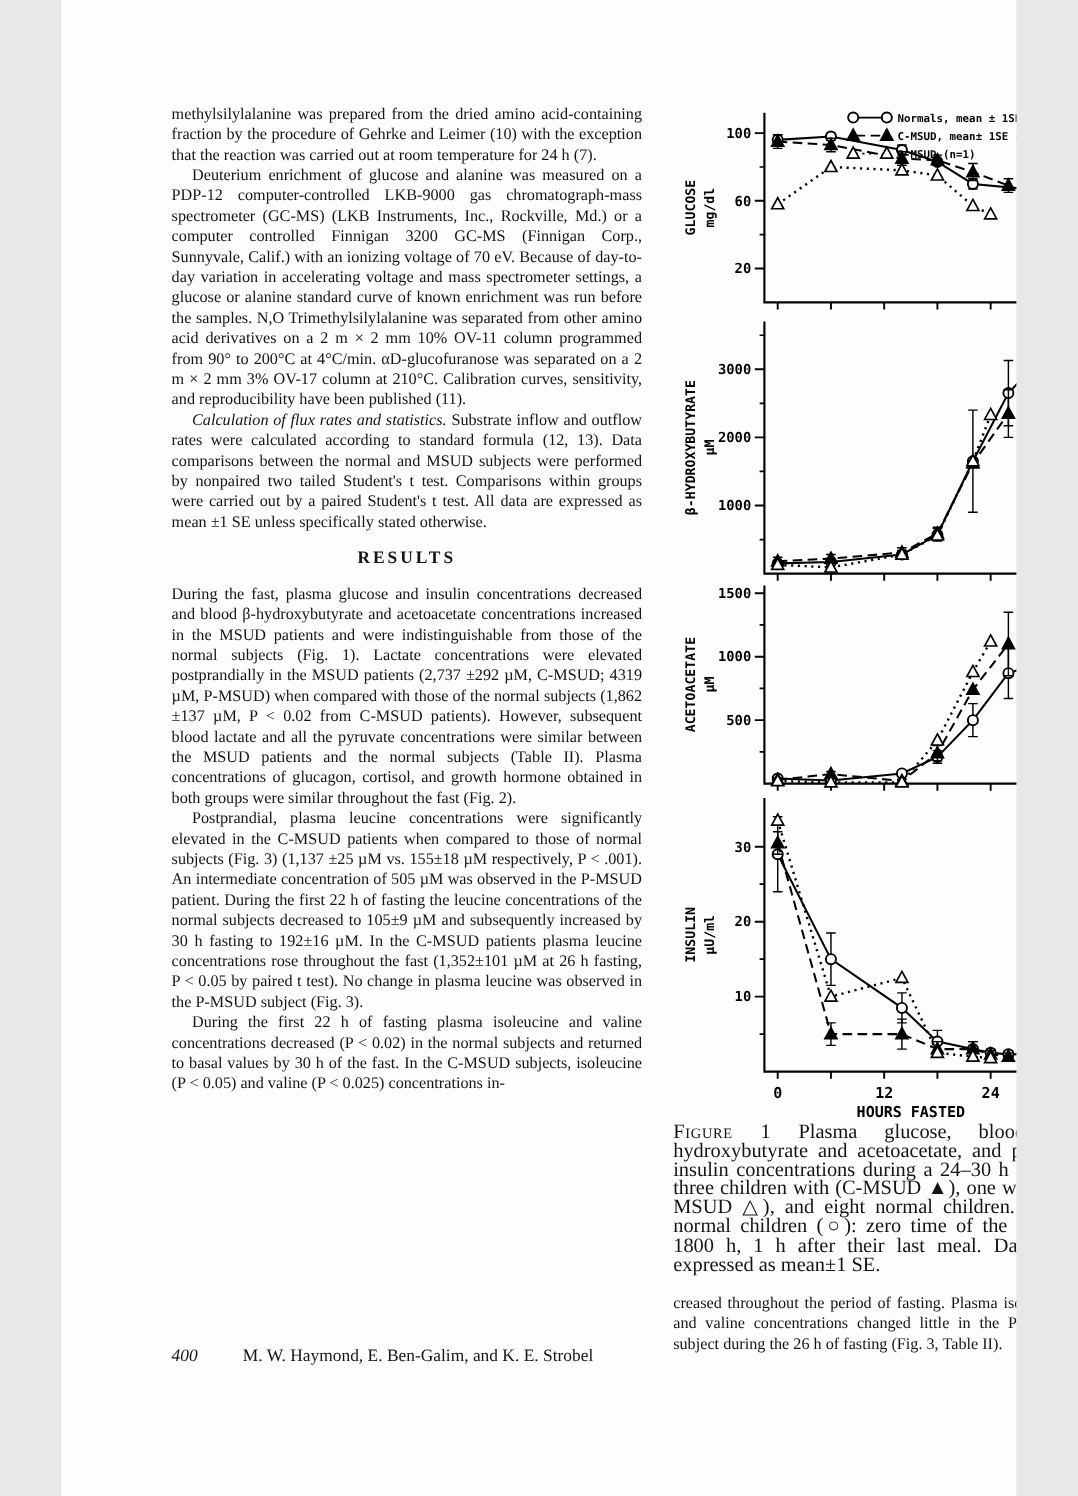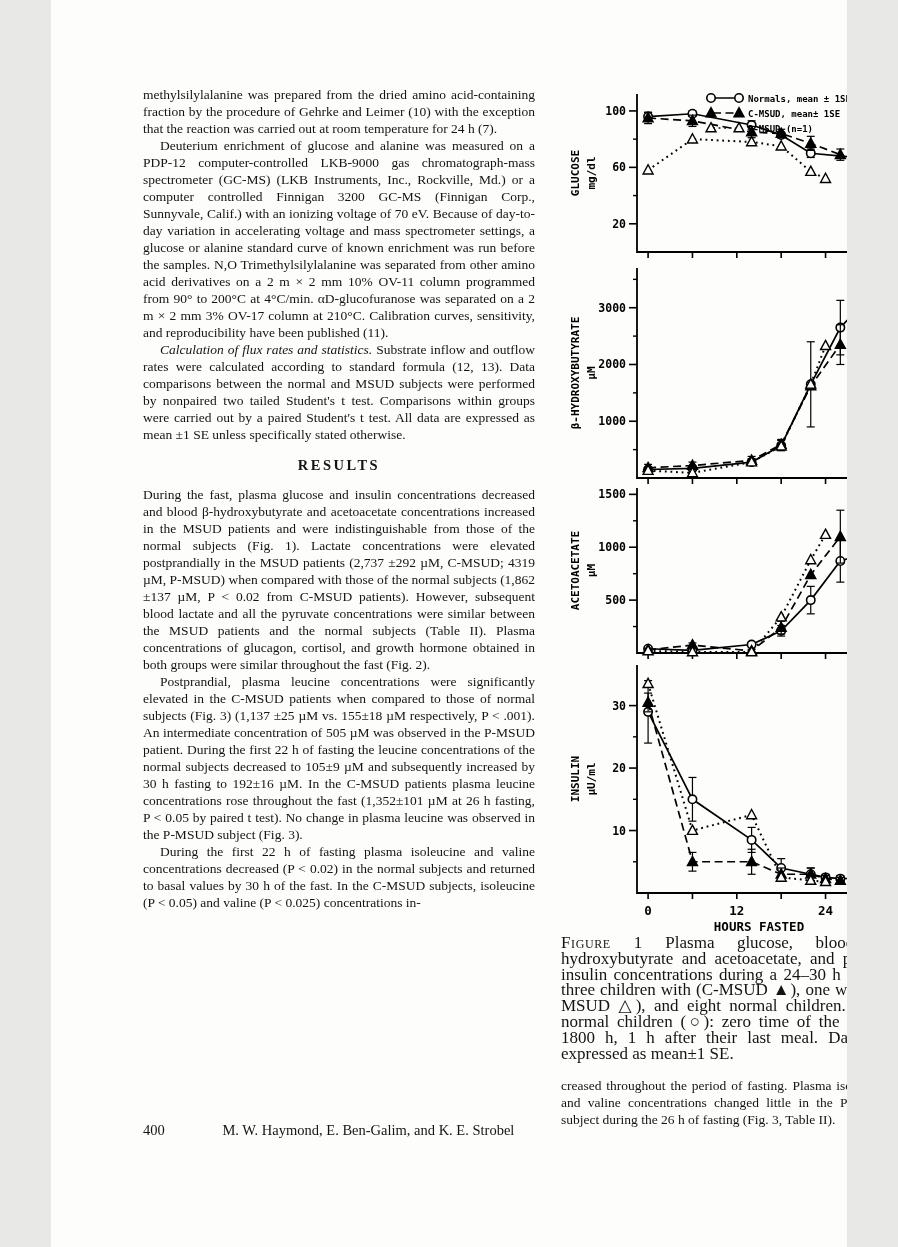--- a/index.html
+++ b/index.html
@@ -24,21 +24,21 @@
   .figure-box { width:330px; height:845px; }
   p.caption {
     margin:4px 0 16px 0; font-size:17px; line-height:15.8px;
     text-align:justify;
   }
   .caption-label { font-variant:small-caps; letter-spacing:0.6px; }
   .footer {
     position:absolute; top:1122px; left:92px; width:720px;
     font-size:14.5px;
   }
-  .page-number { display:inline-block; margin-right:54px; }
+  .page-number { display:inline-block; margin-right:34px;font-style:italic; }
   .authors { }
   svg text { fill:#000; }
 </style>
 </head>
 <body>
 
 <div class="page">
   <div class="columns">
 
     <div class="col-left">

